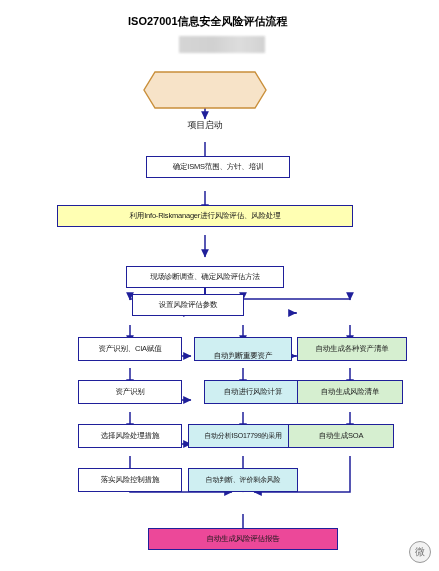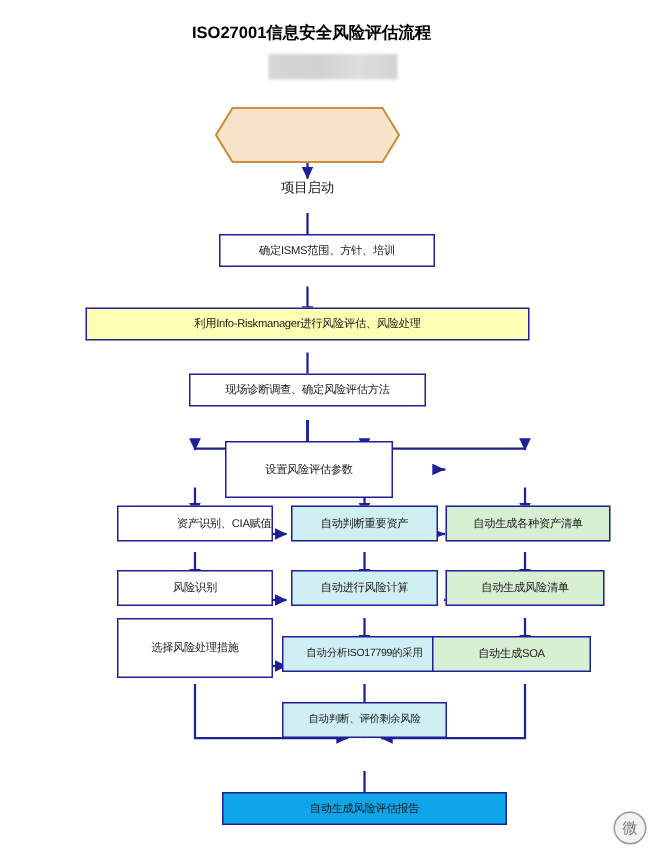--- a/index.html
+++ b/index.html
@@ -143,63 +143,66 @@
   </div>
 
   <div class="node rect" style="left:146px; top:120px; width:144px; height:22px; background:#ffffff; font-size:7.5px;">
     <span>确定ISMS范围、方针、培训</span>
   </div>
 
   <div class="node rect" style="left:57px; top:169px; width:296px; height:22px; background:#ffffb3; font-size:7.5px;text-align:center;">
     <span>利用Info-Riskmanager进行风险评估、风险处理</span>
   </div>
 
-  <div class="node rect" style="left:126px; top:213px; width:158px; height:22px; background:#ffffff; font-size:7.5px;">
+  <div class="node rect" style="left:126px; top:230px; width:158px; height:22px; background:#ffffff; font-size:7.5px;">
     <span>现场诊断调查、确定风险评估方法</span>
   </div>
 
-  <div class="node rect" style="left:150px; top:258px; width:112px; height:38px; background:#ffffff; font-size:7.5px;">
+  <div class="node rect" style="left:132px; top:258px; width:112px; height:22px; background:#ffffff; font-size:7.5px;">
     <span>设置风险评估参数</span>
   </div>
 
-  <div class="node rect" style="left:78px; top:301px; width:104px; height:24px; background:#ffffff; font-size:7.5px;justify-content:flex-end;">
+  <div class="node rect" style="left:78px; top:301px; width:104px; height:24px; background:#ffffff; font-size:7.5px;">
     <span>资产识别、CIA赋值</span>
   </div>
-  <div class="node rect" style="left:194px; top:301px; width:98px; height:24px; background:#cfeff2; font-size:7.5px;">
+  <div class="node rect" style="left:194px; top:301px; width:98px; height:24px; background:#cfeff2; font-size:7.5px;align-items:flex-end;">
     <span>自动判断重要资产</span>
   </div>
   <div class="node rect" style="left:297px; top:301px; width:110px; height:24px; background:#d6efd0; font-size:7.5px;">
     <span>自动生成各种资产清单</span>
   </div>
 
   <div class="node rect" style="left:78px; top:344px; width:104px; height:24px; background:#ffffff; font-size:7.5px;">
-    <span>风险识别</span>
-  </div>
-  <div class="node rect" style="left:194px; top:344px; width:98px; height:24px; background:#cfeff2; font-size:7.5px;">
+    <span>资产识别</span>
+  </div>
+  <div class="node rect" style="left:204px; top:344px; width:98px; height:24px; background:#cfeff2; font-size:7.5px;">
     <span>自动进行风险计算</span>
   </div>
   <div class="node rect" style="left:297px; top:344px; width:106px; height:24px; background:#d6efd0; font-size:7.5px;">
     <span>自动生成风险清单</span>
   </div>
 
-  <div class="node rect" style="left:78px; top:376px; width:104px; height:40px; background:#ffffff; font-size:7.5px;">
+  <div class="node rect" style="left:78px; top:388px; width:104px; height:24px; background:#ffffff; font-size:7.5px;">
     <span>选择风险处理措施</span>
   </div>
   <div class="node rect" style="left:188px; top:388px; width:110px; height:24px; background:#cfeff2; font-size:7px;">
     <span>自动分析ISO17799的采用</span>
   </div>
   <div class="node rect" style="left:288px; top:388px; width:106px; height:24px; background:#d6efd0; font-size:7.5px;">
     <span>自动生成SOA</span>
   </div>
 
+  <div class="node rect" style="left:78px; top:432px; width:104px; height:24px; background:#ffffff; font-size:7.5px;">
+    <span>落实风险控制措施</span>
+  </div>
   <div class="node rect" style="left:188px; top:432px; width:110px; height:24px; background:#cfeff2; font-size:7px;">
     <span>自动判断、评价剩余风险</span>
   </div>
 
-  <div class="node rect" style="left:148px; top:492px; width:190px; height:22px; background:#0ea5e9; font-size:7.5px;">
+  <div class="node rect" style="left:148px; top:492px; width:190px; height:22px; background:#ec4899; font-size:7.5px;">
     <span>自动生成风险评估报告</span>
   </div>
 
   <div class="node" style="left:208px; top:541px; width:70px; height:19px; background:#f7e3c8; border:1.3px solid #c98f3a; border-radius:10px; font-size:7.5px;justify-content:center;">
     <span>结束</span>
   </div>
 
   <div class="logo" style="right:8px; bottom:8px; width:20px; height:20px; font-size:10px;">
     <span>微</span>
   </div>

